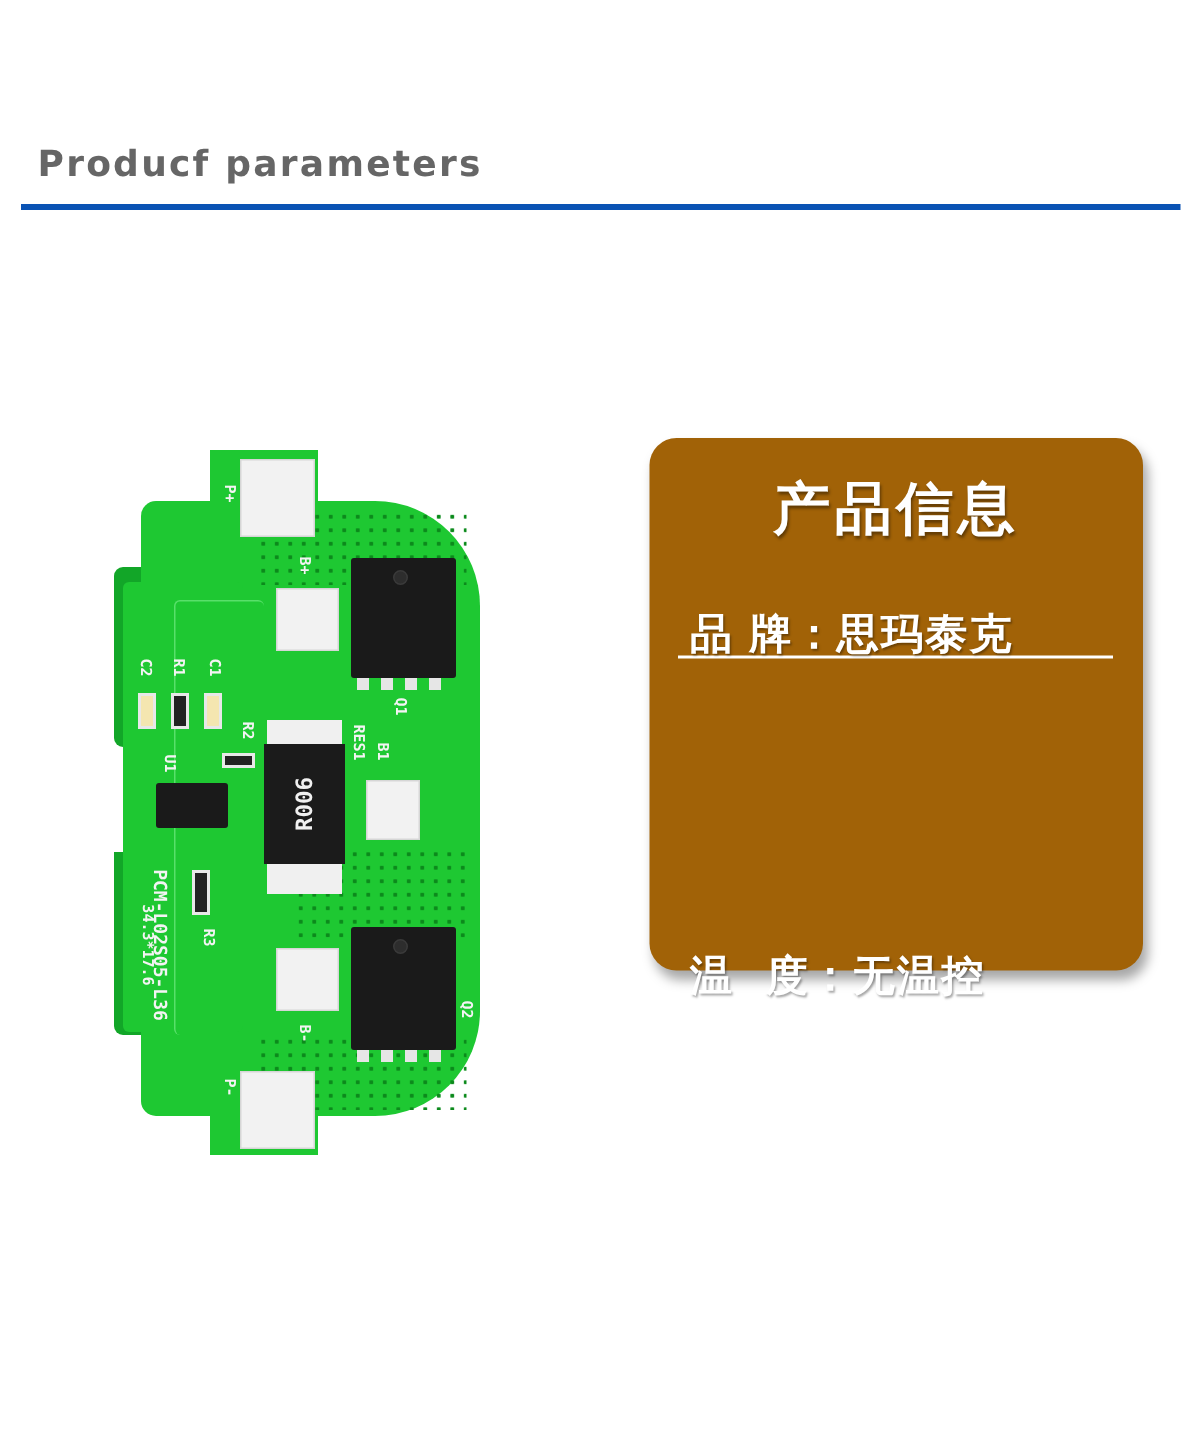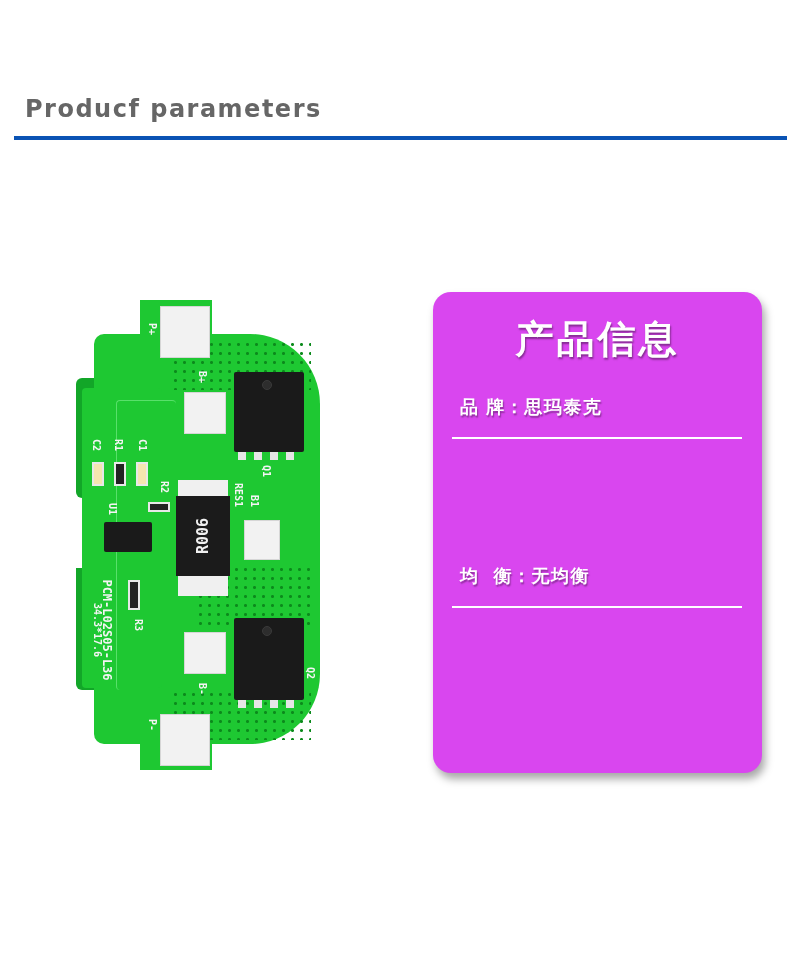--- a/index.html
+++ b/index.html
@@ -31,37 +31,37 @@
     .pcb .chip .dot { position: absolute; width: 10px; height: 10px; border-radius: 50%; background: #2d2d2d; border: 1px solid #3a3a3a; }
     .pcb .leg { position: absolute; background: #e6e6e6; }
     .pcb .silk { position: absolute; color: #f4f4f4; font-family: "DejaVu Sans Mono", monospace; font-weight: bold; font-size: 10px; line-height: 10px; }
     .pcb .res { position: absolute; background: #f0f0f0; }
     .pcb .res-body { position: absolute; background: #1b1b1b; color: #f0f0f0; font-family: "DejaVu Sans Mono", monospace; font-weight: bold; font-size: 15px; display: flex; align-items: center; justify-content: center; }
     .pcb .trace { position: absolute; border: 1.5px solid #58e06a; border-radius: 4px; }
     .pcb .vias { position: absolute; background-image: radial-gradient(circle, #0c8a1c 1.3px, transparent 1.6px); background-size: 9px 9px; }
 
     
     .card {
-      position: absolute; left: 433px; top: 292px; width: 329px; height: 481px;
-      background: #d946ef; border-radius: 18px;
+      position: absolute; left: 433px; top: 292px; width: 329px; height: 355px;
+      background: #a16207; border-radius: 18px;
       box-shadow: 3px 6px 8px rgba(0,0,0,0.35);
     }
     .card-title {
       position: absolute; left: 0; top: 22px; width: 100%;
       text-align: center; color: #ffffff; font-size: 38px; font-weight: bold;
       letter-spacing: 3px; line-height: 50px;
       text-shadow: 1px 2px 2px rgba(0,0,0,0.4);
     }
     .row {
       position: absolute; left: 19px; width: 290px; height: 58px;
       border-bottom: 2px solid #ffffff;
     }
     .row-text {
-      position: absolute; left: 8px; bottom: 17px;
-      color: #ffffff; font-size: 18px; font-weight: bold; line-height: 26px;
+      position: absolute; left: 8px; bottom: 1px;
+      color: #ffffff; font-size: 28px; font-weight: bold; line-height: 26px;
       white-space: pre; letter-spacing: 1px;
       text-shadow: 1px 1.5px 1.5px rgba(0,0,0,0.35);
     }
     .row-text .val { letter-spacing: 1.5px; }
   </style>
 </head>
 <body>
 
 <div class="header">
   <div class="title-en">Producf parameters</div>
@@ -135,16 +135,16 @@
   <div class="silk" style="left:120px; top:384px; transform:rotate(90deg);">B-</div>
   <div class="silk" style="left:70px; top:420px; transform:rotate(90deg);">P-</div>
 </div>
 
 <div class="card">
   <div class="card-title">产品信息</div>
 
   <div class="row" style="top:89px;">
     <div class="row-text"><span>品 牌：</span><span class="val">思玛泰克</span></div>
   </div>
-  <div class="row" style="top:258px;">
-    <div class="row-text"><span>均  衡：</span><span class="val">无均衡</span></div>
+  <div class="row" style="top:317px;">
+    <div class="row-text"><span>温  度：</span><span class="val">无温控</span></div>
   </div>
 </div>
 
 </body></html>

